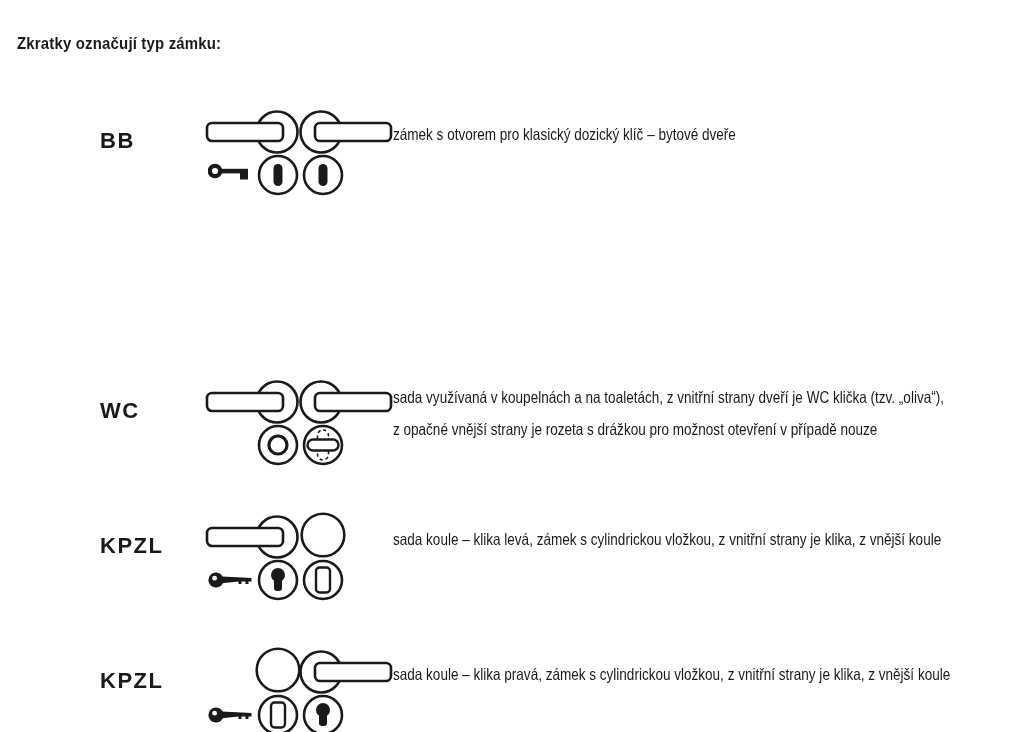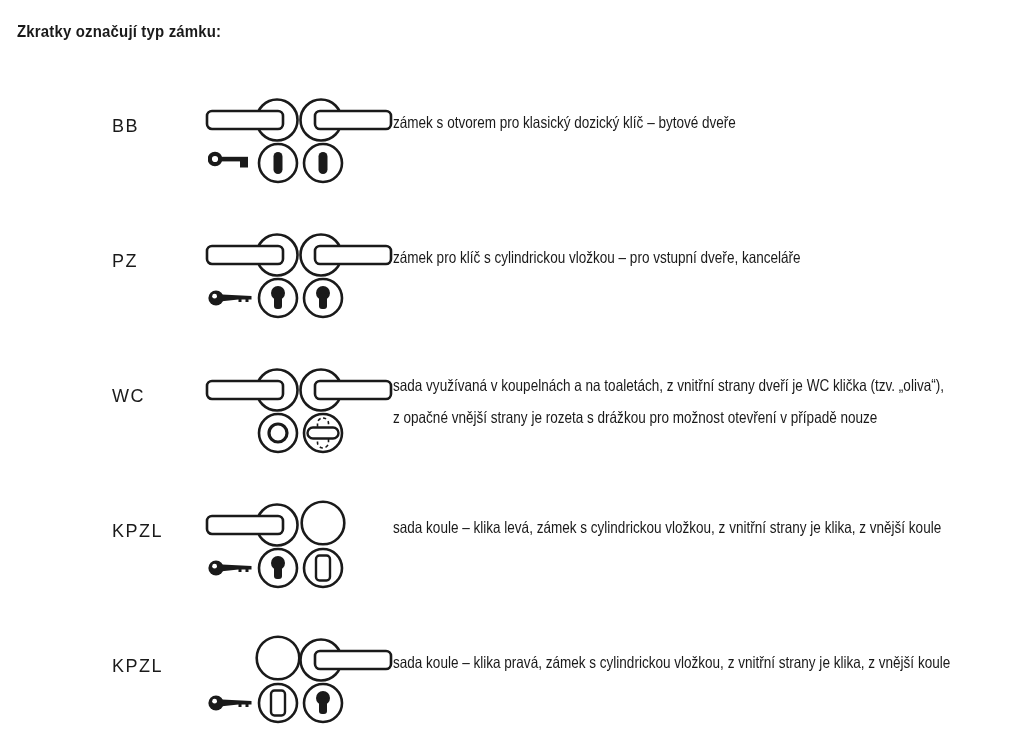--- a/index.html
+++ b/index.html
@@ -1,35 +1,35 @@
 <!DOCTYPE html>
 <html><head>
 <meta charset="utf-8">
 <style>
   html,body{margin:0;padding:0;}
   body{
     width:1011px;height:732px;background:#ffffff;
     font-family:"Liberation Sans", sans-serif;color:#1a1a1a;
     position:relative;overflow:hidden;
   }
-  .page{position:absolute;inset:0;}
+  .page{position:absolute;inset:0;margin-top:12px;}
   .doc-title{
     position:absolute;left:17px;top:22px;
     font-size:17px;font-weight:bold;white-space:nowrap;
     transform:scaleX(0.88);transform-origin:0 0;letter-spacing:.2px;
   }
   .row{position:absolute;left:0;width:1011px;height:135px;}
   .row-bb{top:92px;}
   .row-pz{top:227px;}
   .row-wc{top:362px;}
   .row-kpzl{top:497px;}
   .row-kpzr{top:632px;}
   .code{
-    position:absolute;left:112px;top:24px;
-    font-size:18px;font-weight:normal;letter-spacing:1.5px;white-space:nowrap;
+    position:absolute;left:100px;top:24px;
+    font-size:22px;font-weight:bold;letter-spacing:1.5px;white-space:nowrap;
   }
   .icons{position:absolute;left:200px;top:0px;width:196px;height:94px;}
   .desc{
     position:absolute;left:393px;top:19px;width:760px;
     font-size:16.5px;line-height:22px;white-space:nowrap;
     transform:scaleX(0.82);transform-origin:0 0;
   }
   .desc.two-line{top:7px;line-height:32px;}
   .desc-line{white-space:nowrap;}
   svg .ln{stroke:#1a1a1a;fill:#ffffff;}
@@ -97,33 +97,20 @@
       <use href="#handle-right" x="97" y="4" width="96" height="48"></use>
       <use href="#key-classic" x="8" y="58" width="46" height="26"></use>
       <use href="#rosette-bb" x="57" y="50" width="42" height="42"></use>
       <use href="#rosette-bb" x="102" y="50" width="42" height="42"></use>
     </svg>
     <div class="desc">
       <div class="desc-line">zámek s otvorem pro klasický dozický klíč – bytové dveře</div>
     </div>
   </div>
 
-  <div class="row row-pz">
-    <div class="code">PZ</div>
-    <svg class="icons" viewBox="0 0 196 94">
-      <use href="#handle-left" x="5" y="4" width="96" height="48"></use>
-      <use href="#handle-right" x="97" y="4" width="96" height="48"></use>
-      <use href="#key-cylinder" x="8" y="58" width="46" height="26"></use>
-      <use href="#rosette-pz" x="57" y="50" width="42" height="42"></use>
-      <use href="#rosette-pz" x="102" y="50" width="42" height="42"></use>
-    </svg>
-    <div class="desc">
-      <div class="desc-line">zámek pro klíč s cylindrickou vložkou – pro vstupní dveře, kanceláře</div>
-    </div>
-  </div>
 
   <div class="row row-wc">
     <div class="code">WC</div>
     <svg class="icons" viewBox="0 0 196 94">
       <use href="#handle-left" x="5" y="4" width="96" height="48"></use>
       <use href="#handle-right" x="97" y="4" width="96" height="48"></use>
       <use href="#rosette-groove" x="57" y="50" width="42" height="42"></use>
       <use href="#oliva" x="102" y="50" width="42" height="42"></use>
     </svg>
     <div class="desc two-line">

